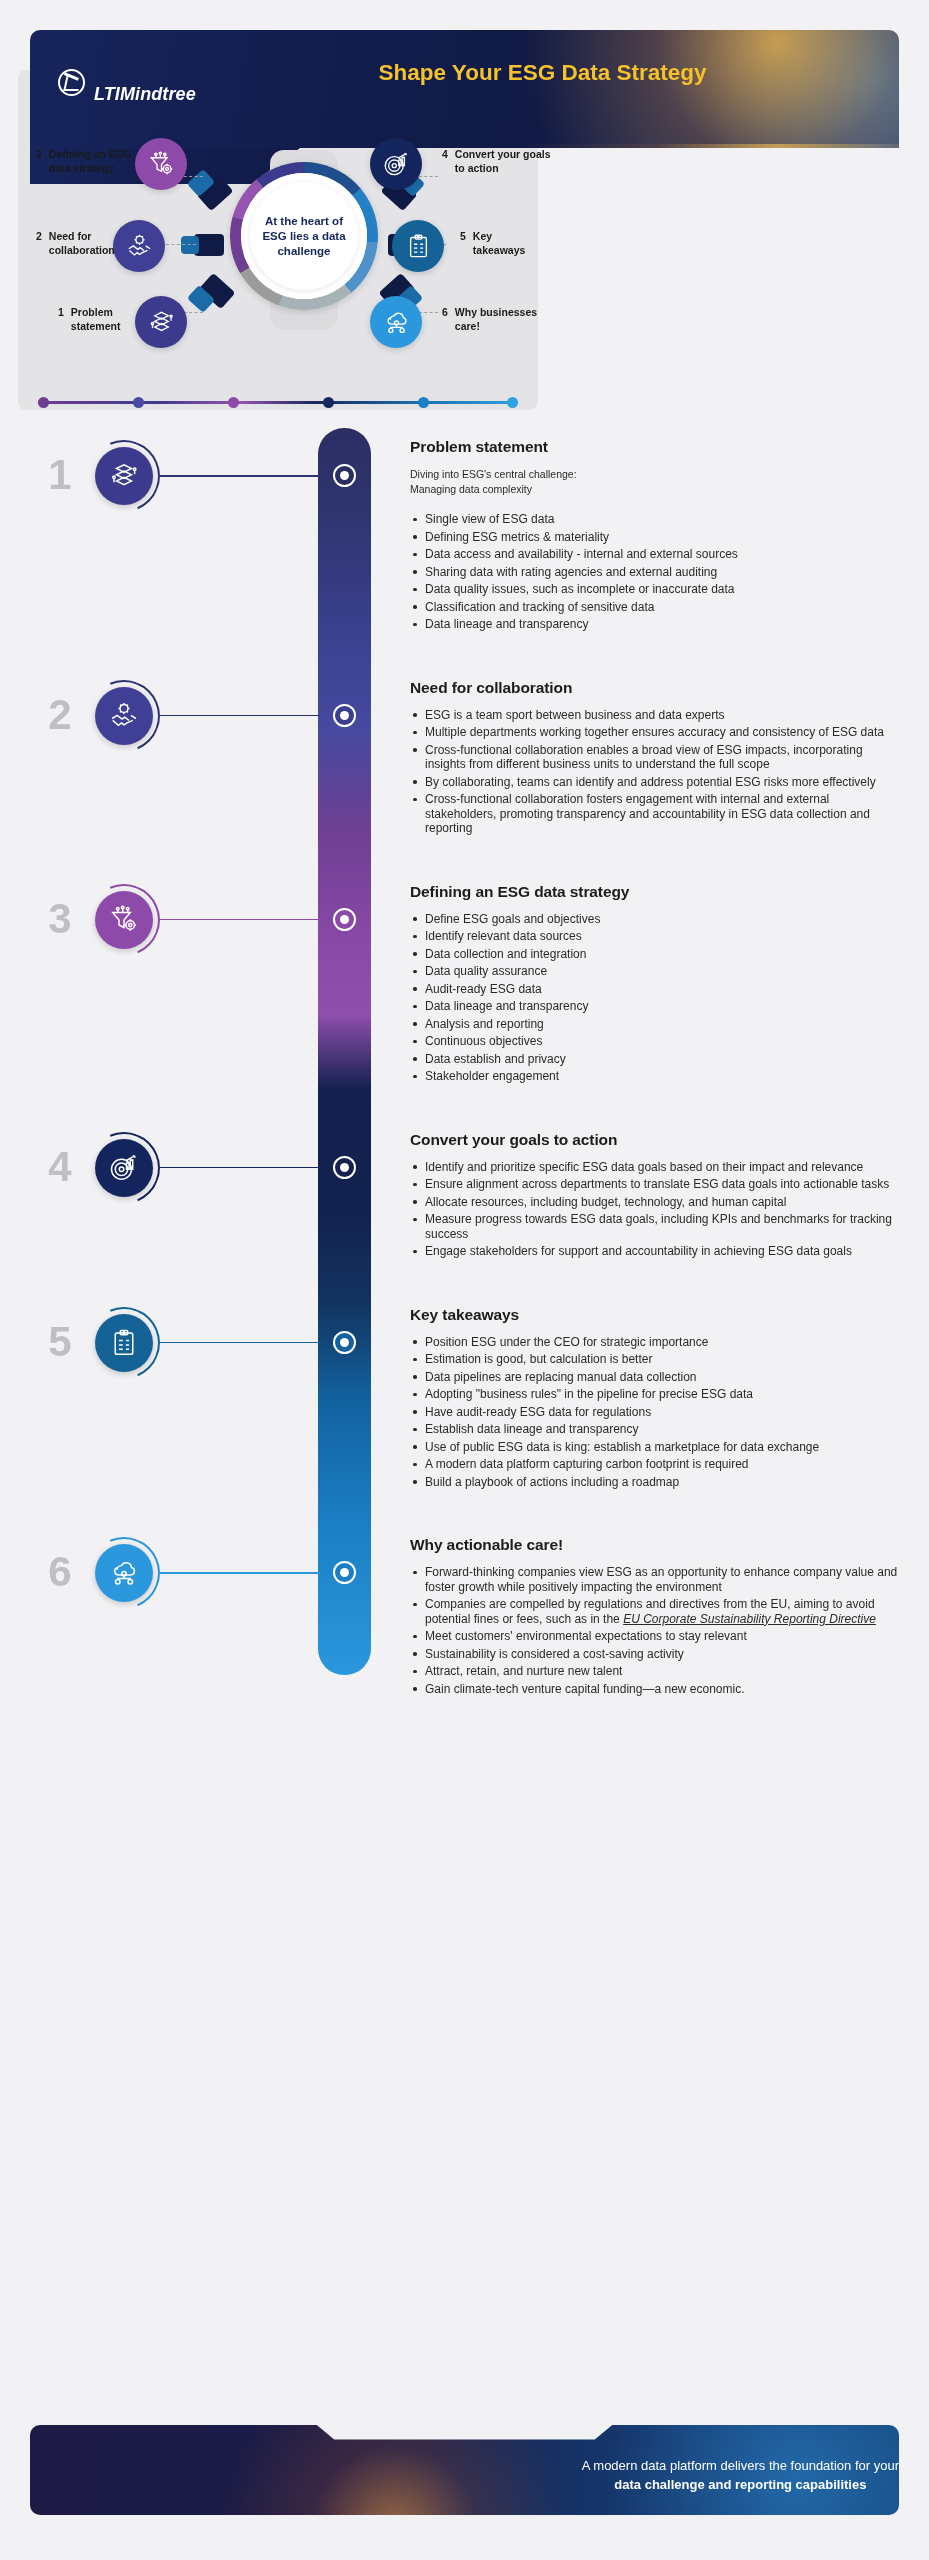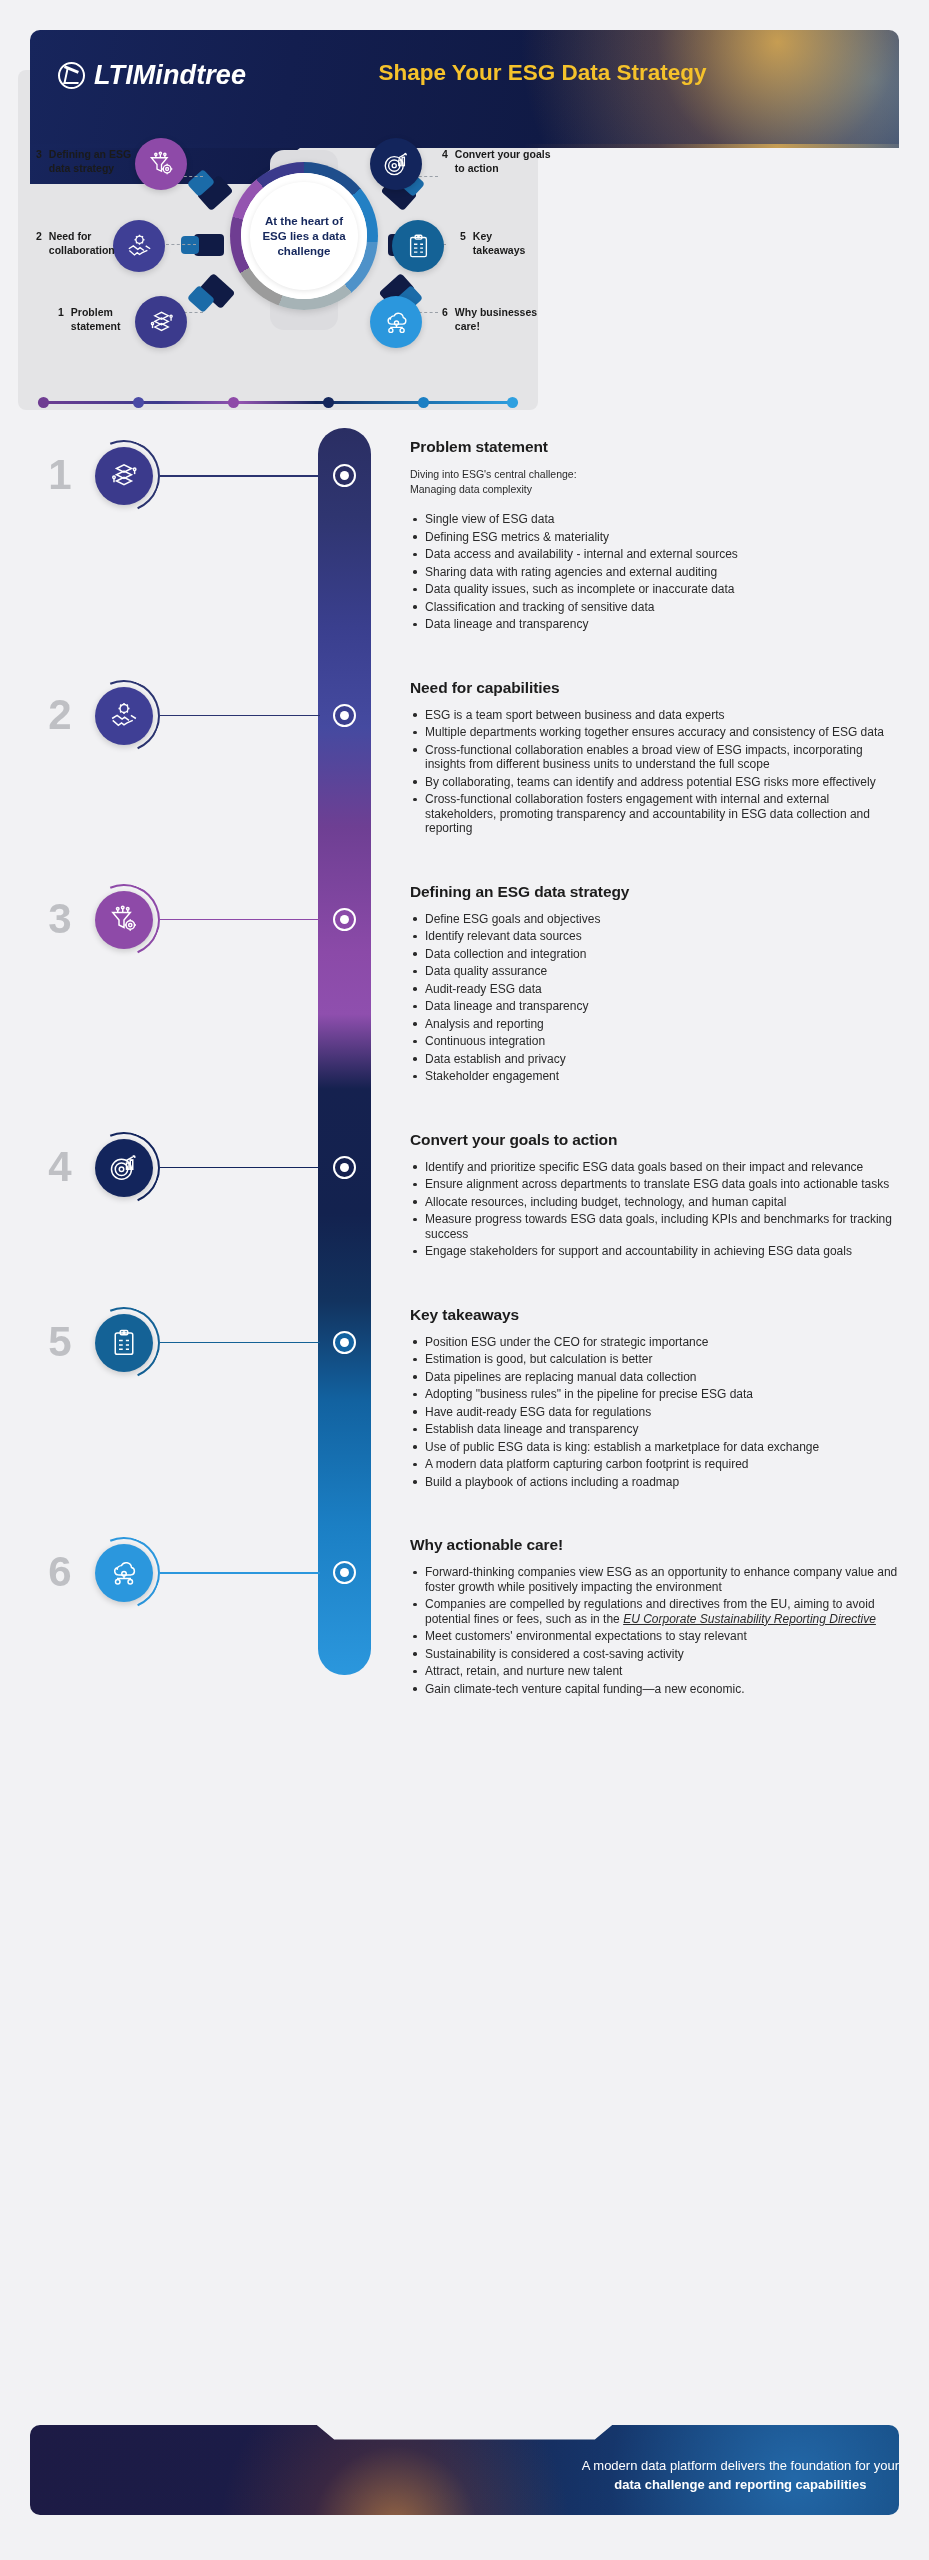--- a/index.html
+++ b/index.html
@@ -61,24 +61,25 @@
   }
   .logo-mark::after {
     content: "";
     position: absolute; left: 4px; top: 4px;
     width: 15px; height: 2.5px;
     background: #fff;
     transform: rotate(22deg);
   }
   .logo-text {
     color: #fff;
-    font-size: 27px;
+    font-size: 18px;
     font-weight: bold;
     font-style: italic;
     letter-spacing: .1px;
+    margin-top: 24px;
   }
   .hero-titles {
     position: absolute;
     left: 170px; right: 14px; top: 28px;
     text-align: center;
   }
   .hero-title-1 {
     color: #ffffff;
     font-size: 22.5px;
     font-weight: bold;
@@ -567,21 +568,21 @@
           <circle cx="12" cy="6" r="3.2"></circle>
             <path d="M12 1.6v1.2M12 9.2v1.2M7.6 6H8.8M15.2 6h1.2M8.9 2.9l.85.85M14.25 8.25l.85.85M15.1 2.9l-.85.85M9.75 8.25l-.85.85"></path>
           <path d="M2.5 14l4-2.5 4 3 2-1.5 3.5 2.5M21.5 14l-4-2.5"></path>
           <path d="M3 15.5l4.5 4 2.5-2 2 1.6 2.5-1.6 4.5-2"></path>
         </svg>
       </div>
       <div class="sec-connector" style="top:80px"></div>
       <div class="sec-target" style="top:69px; background:#3a3f8e;">
           <i></i>
         </div>
-      <div class="sec-h">Need for capabilities</div>
+      <div class="sec-h">Need for collaboration</div>
       <ul class="sec-list">
         <li>ESG is a team sport between business and data experts</li>
         <li>Multiple departments working together ensures accuracy and consistency of ESG data</li>
         <li>Cross-functional collaboration enables a broad view of ESG impacts, incorporating insights from different business units to understand the full scope</li>
         <li>By collaborating, teams can identify and address potential ESG risks more effectively</li>
         <li>Cross-functional collaboration fosters engagement with internal and external stakeholders, promoting transparency and accountability in ESG data collection and reporting</li>
       </ul>
     </div>
 
     <div class="section" style="padding-top:44px">
@@ -605,21 +606,21 @@
         </div>
       <div class="sec-h">Defining an ESG data strategy</div>
       <ul class="sec-list">
         <li>Define ESG goals and objectives</li>
         <li>Identify relevant data sources</li>
         <li>Data collection and integration</li>
         <li>Data quality assurance</li>
         <li>Audit-ready ESG data</li>
         <li>Data lineage and transparency</li>
         <li>Analysis and reporting</li>
-        <li>Continuous integration</li>
+        <li>Continuous objectives</li>
         <li>Data establish and privacy</li>
         <li>Stakeholder engagement</li>
       </ul>
     </div>
 
     <div class="section" style="padding-top:44px">
       <div class="sec-num" style="top:59px">4</div>
       <div class="sec-arc" style="top:45px; border-right-color:#13255c; border-top-color:#13255c;"></div>
       <div class="sec-bubble" style="top:52px; background:#13255c;">
         <svg viewBox="0 0 24 24" fill="none" stroke="#fff" stroke-width="1.2">

